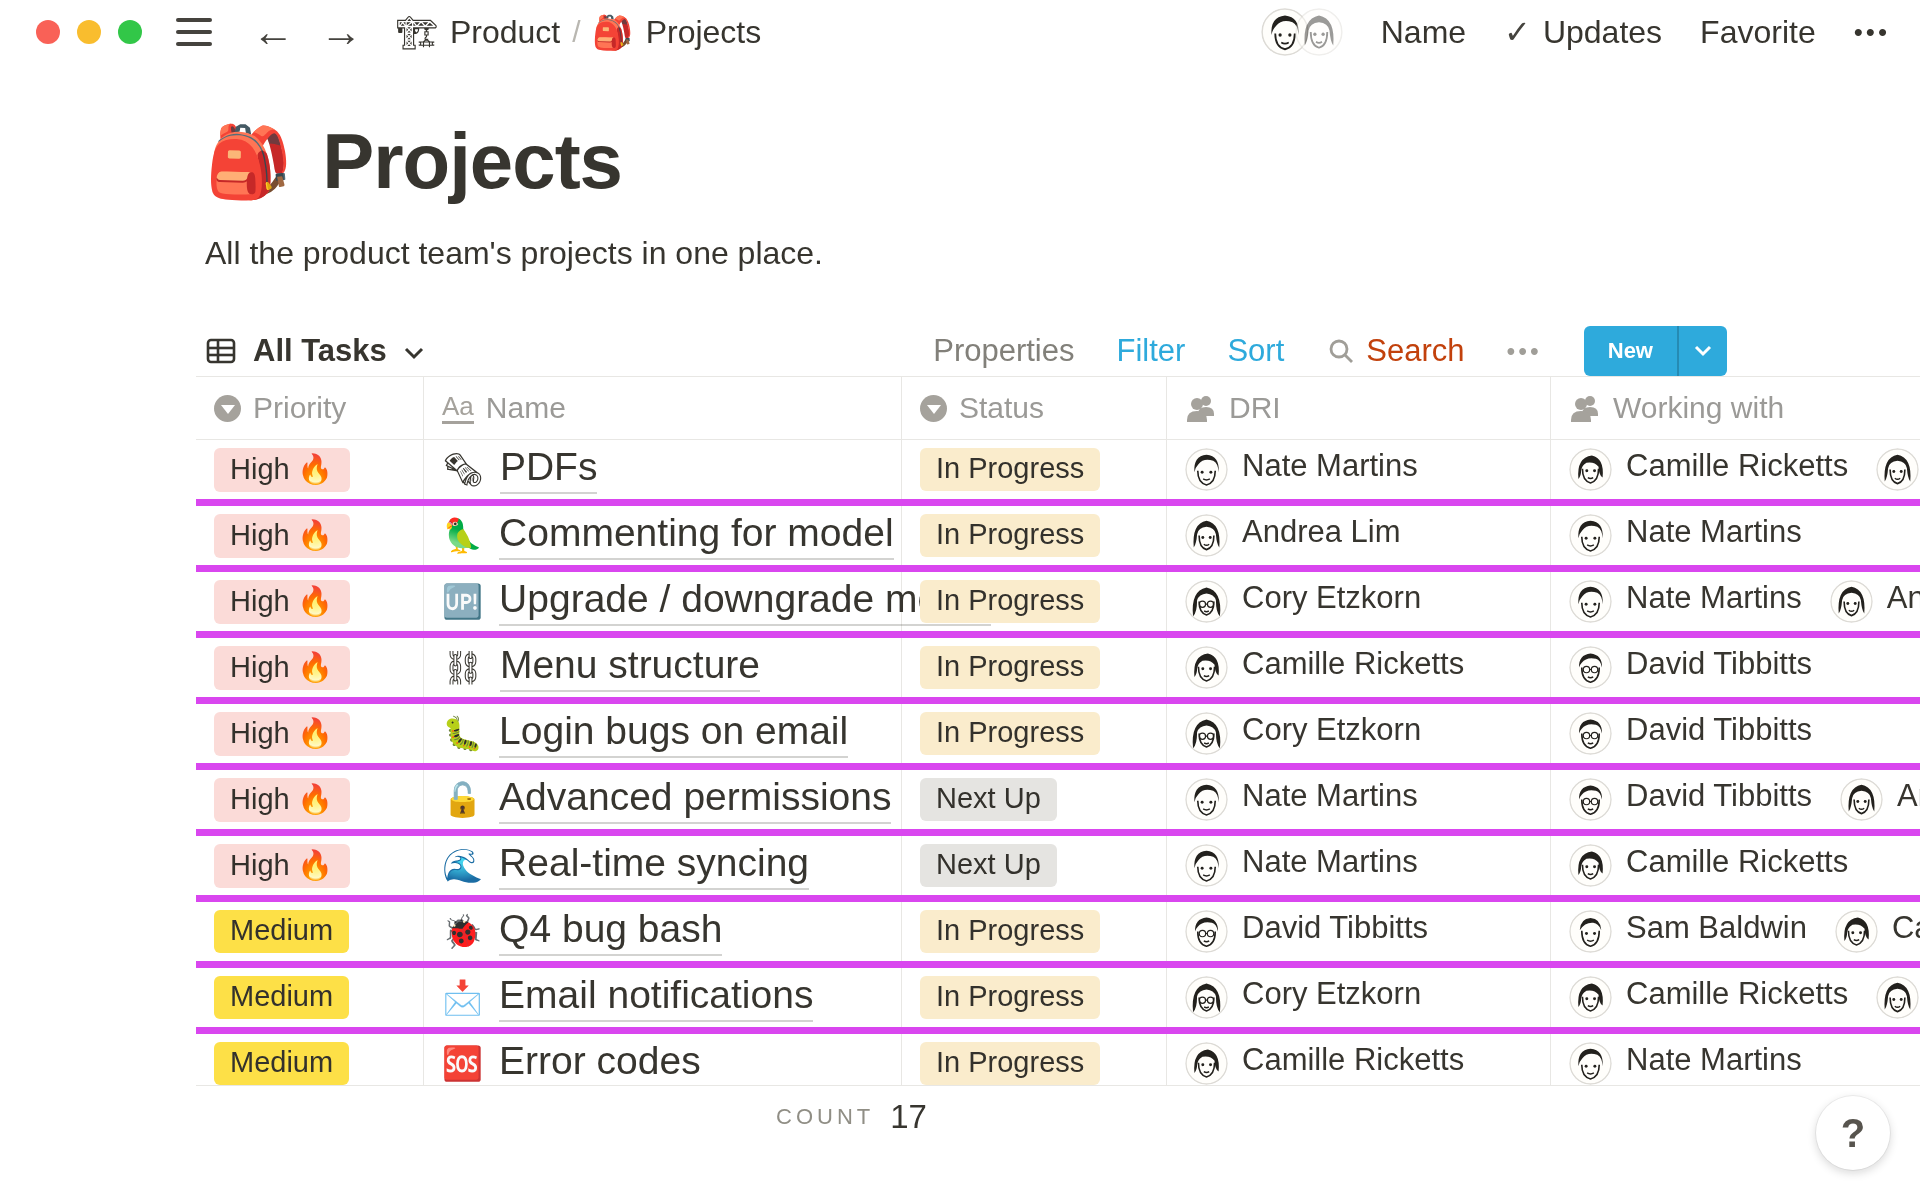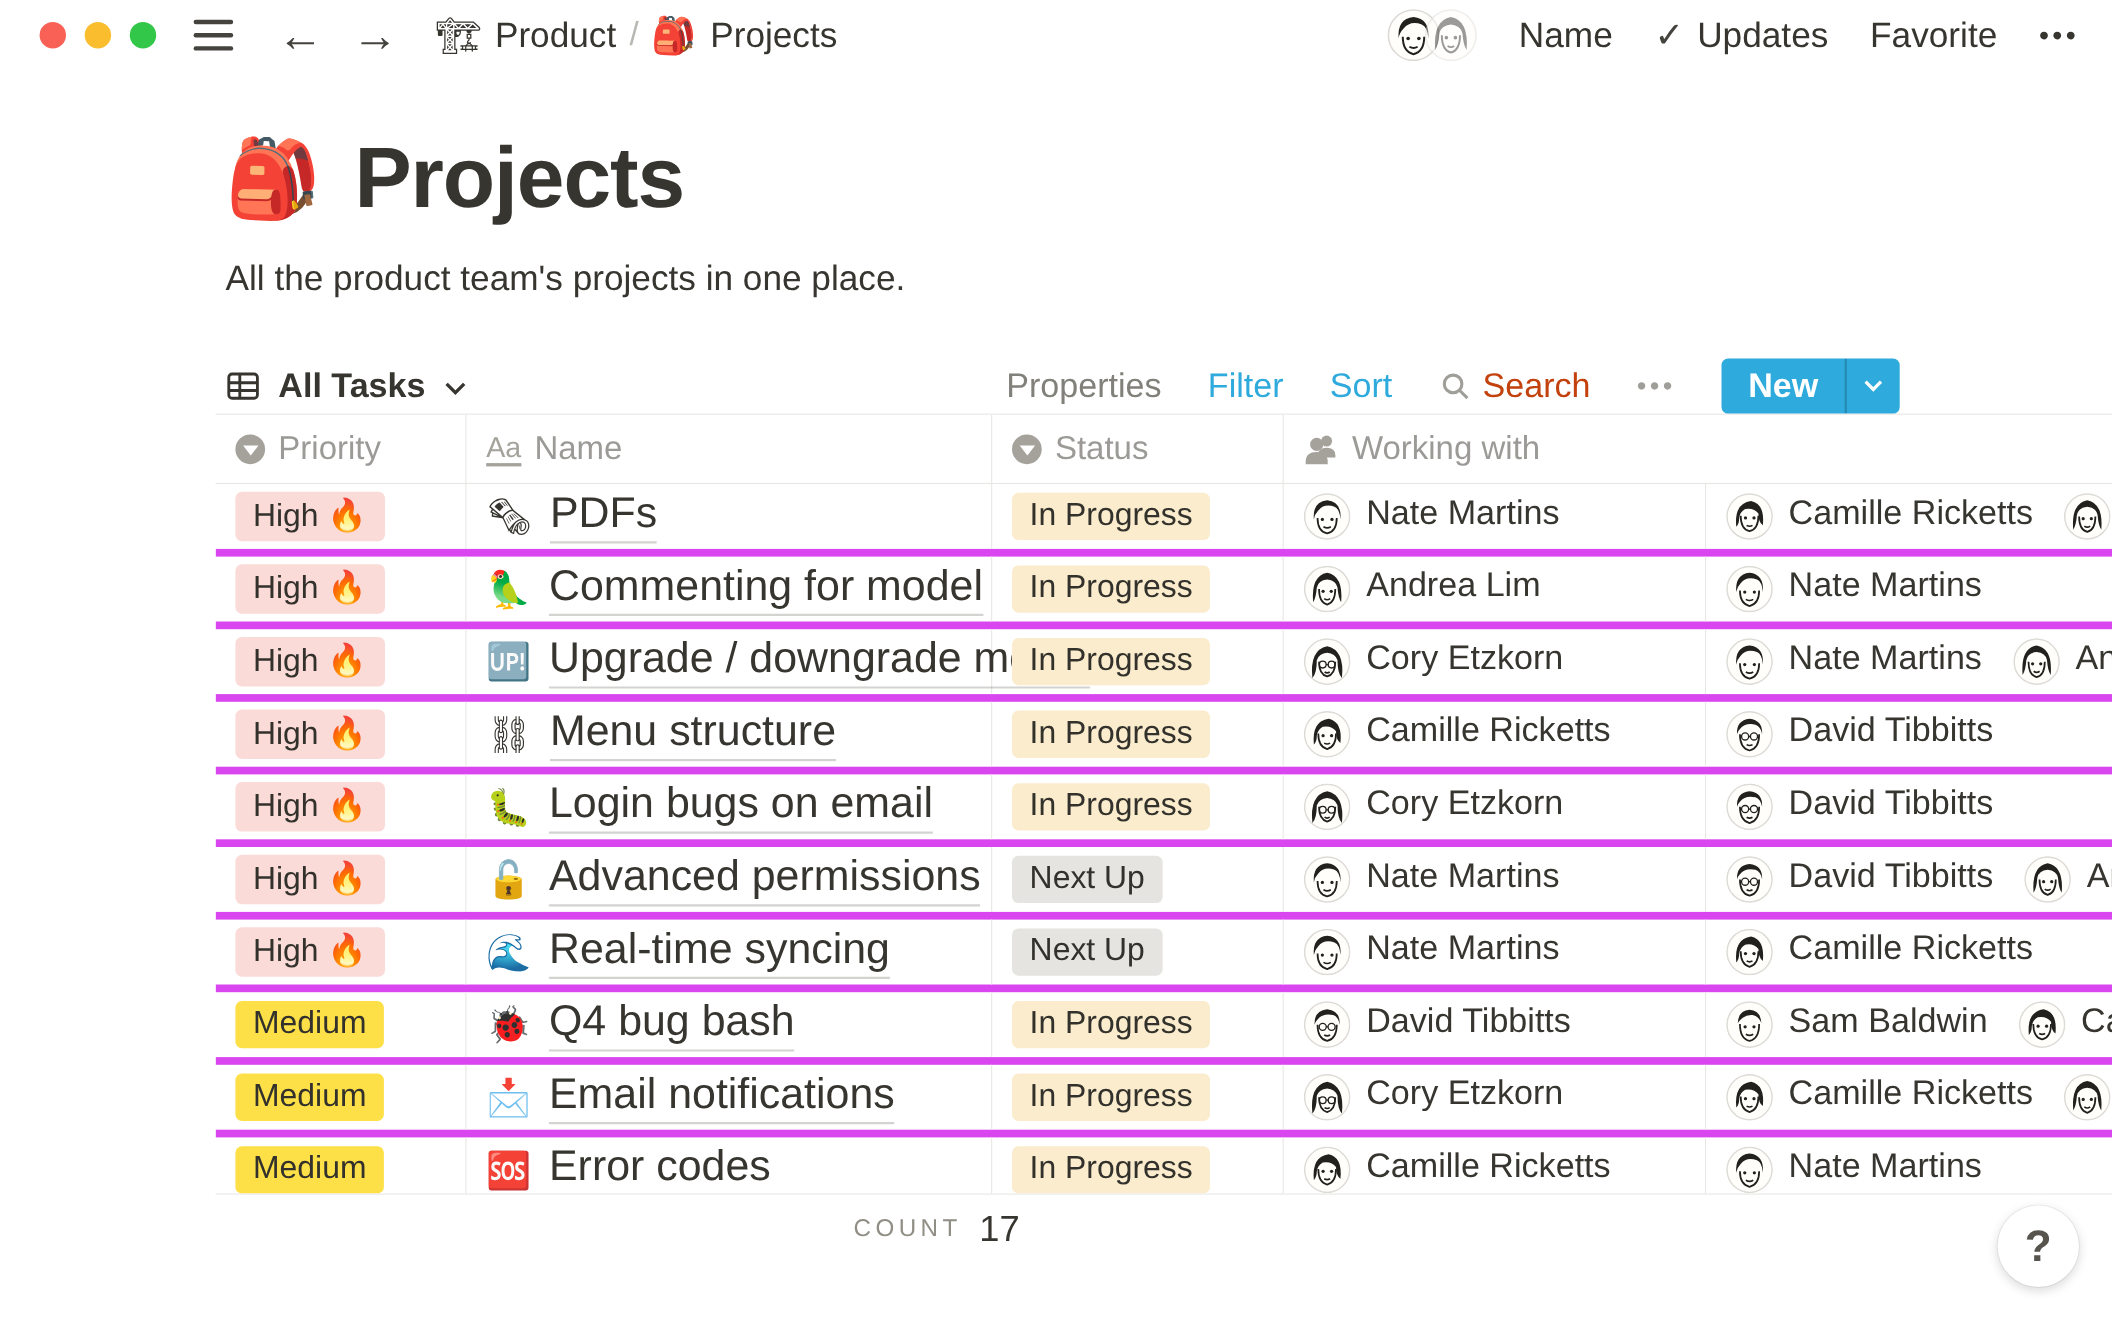--- a/index.html
+++ b/index.html
@@ -40,21 +40,21 @@
   .view-left { display:flex; align-items:center; gap:16px; cursor:pointer; }
   .grid-icon { width:32px; height:32px; }
   .view-name { font-size:31px; font-weight:700; }
   .chev { width:22px; height:16px; margin-top:4px; }
   .view-right { margin-left:auto; display:flex; align-items:center; gap:42px; font-size:31px; }
   .tb-link { color:#82807A; cursor:pointer; }
   .tb-link.blue { color:#2EAADC; }
   .tb-search { display:flex; align-items:center; gap:10px; color:#c2410c; cursor:pointer; }
   .tb-dots { color:#A09E98; letter-spacing:3px; font-size:25px; cursor:pointer; }
   .new-btn { display:flex; align-items:stretch; background:#2EAADC; border-radius:6px; overflow:hidden; height:50px; cursor:pointer; }
-  .new-main { display:flex; align-items:center; padding:0 24px; color:#fff; font-size:31px; font-weight:600; }
+  .new-main { display:flex; align-items:center; padding:0 24px; color:#fff; font-size:22px; font-weight:600; }
   .new-div { width:2px; background:rgba(0,0,0,.18); }
   .new-caret { width:48px; display:flex; align-items:center; justify-content:center; }
 
   
   .table { margin-left:196px; width:1724px; }
   .thead { display:flex; height:64px; border-top:1px solid #E8E7E4; border-bottom:1px solid #E8E7E4;
     color:#9B9A97; font-size:30px; }
   .th, .td { display:flex; align-items:center; padding-left:18px; border-right:1px solid #E8E7E4; }
   .th { gap:12px; }
   .c-priority { width:228px; } .c-name { width:478px; } .c-status { width:265px; } .c-dri { width:384px; }
@@ -249,20 +249,29 @@
       <span>Priority</span>
     </div>
     <div class="th c-name">
       <span class="aa-icon">Aa</span>
       <span>Name</span>
     </div>
     <div class="th c-status">
       <span class="sel-icon"></span>
       <span>Status</span>
     </div>
+    <div class="th c-dri">
+      <svg class="person-icon" viewBox="0 0 32 32" fill="#A5A29C">
+        <circle cx="21" cy="9" r="5"></circle>
+          <path d="M13 22 Q13 15 21 15 Q29 15 29 22 L29 24 L13 24 Z"></path>
+        <circle cx="12" cy="12" r="6"></circle>
+          <path d="M2 28 Q2 19 12 19 Q22 19 22 28 L22 30 L2 30 Z"></path>
+      </svg>
+      <span>DRI</span>
+    </div>
     <div class="th c-working">
       <svg class="person-icon" viewBox="0 0 32 32" fill="#A5A29C">
         <circle cx="21" cy="9" r="5"></circle>
           <path d="M13 22 Q13 15 21 15 Q29 15 29 22 L29 24 L13 24 Z"></path>
         <circle cx="12" cy="12" r="6"></circle>
           <path d="M2 28 Q2 19 12 19 Q22 19 22 28 L22 30 L2 30 Z"></path>
       </svg>
       <span>Working with</span>
     </div>
   </div>

